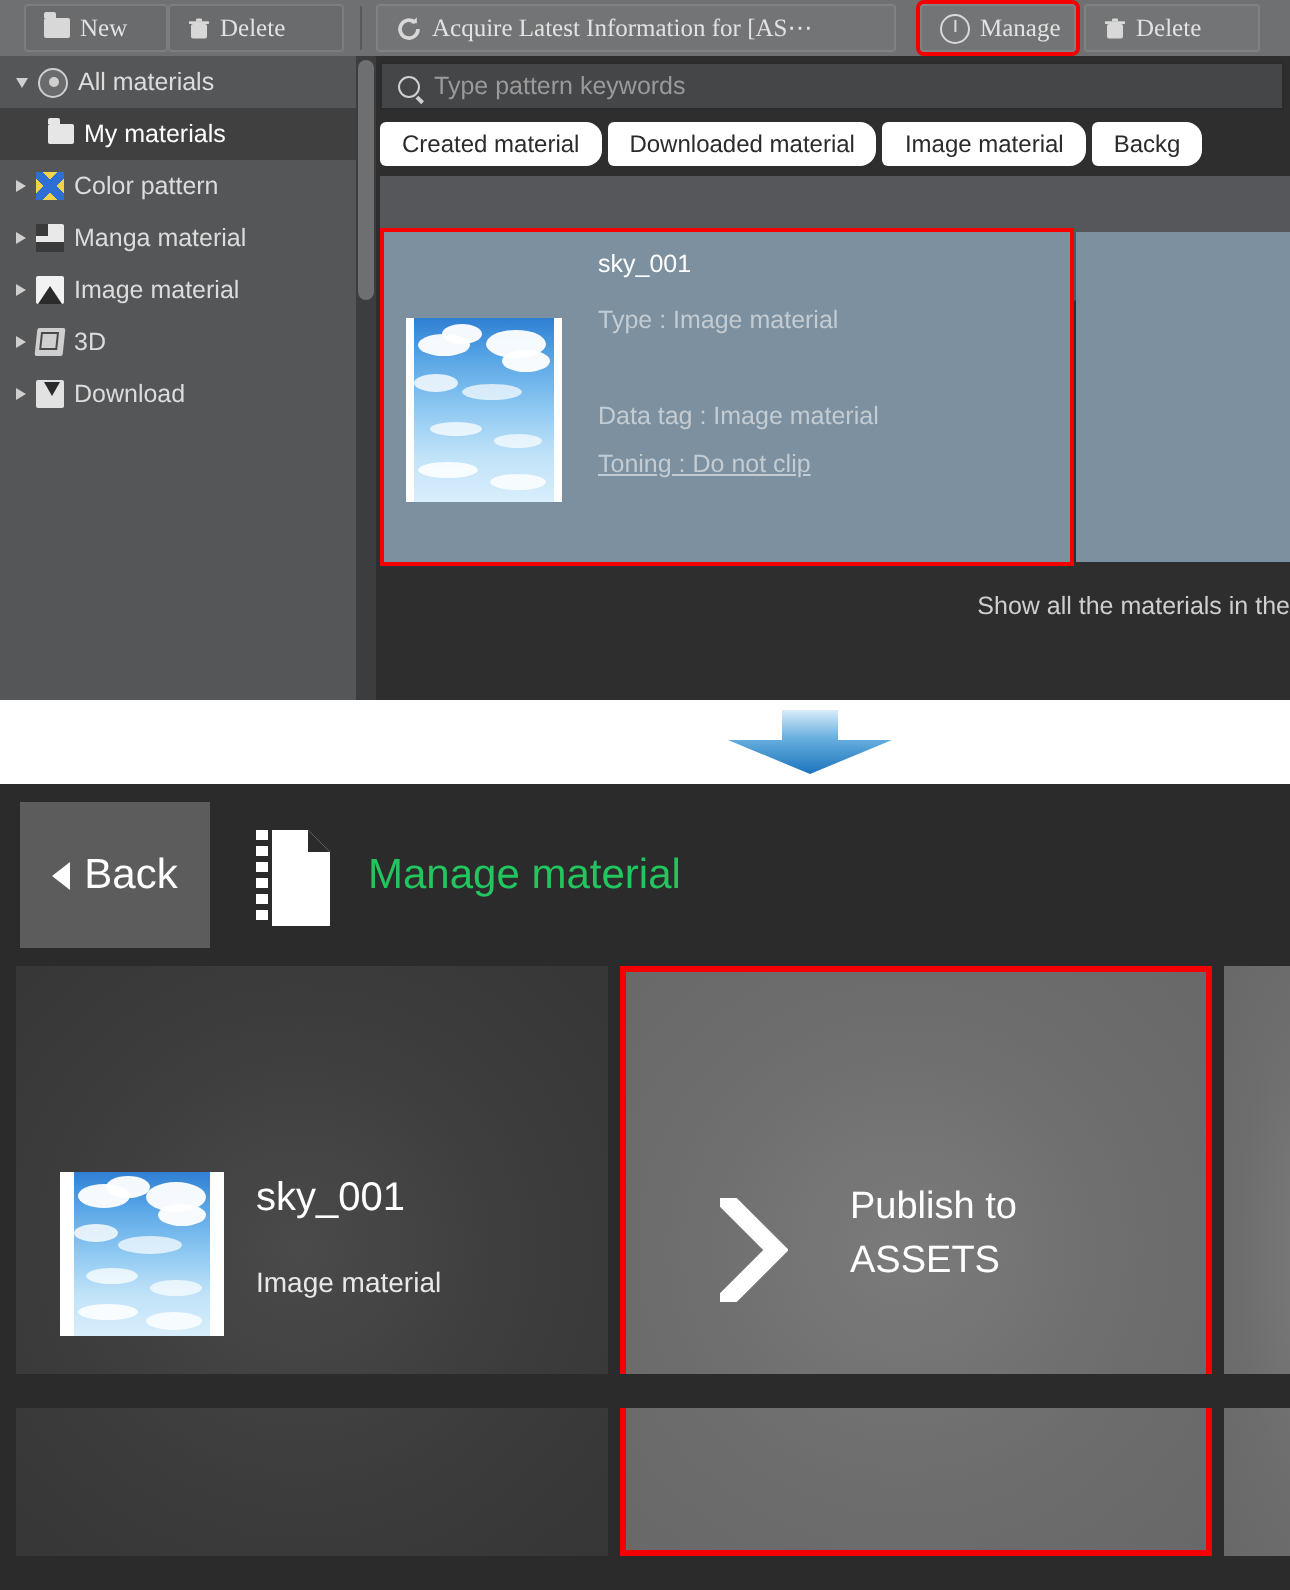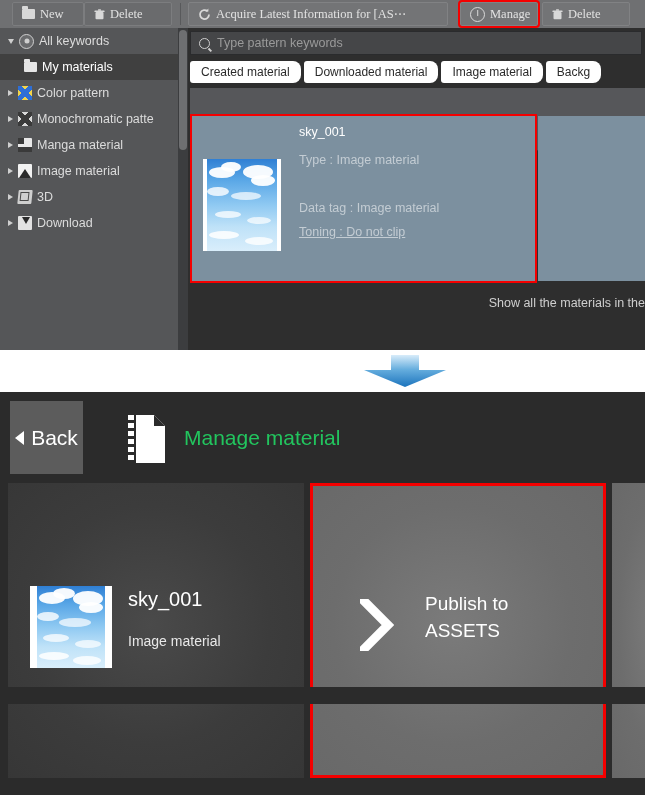--- a/index.html
+++ b/index.html
@@ -97,21 +97,21 @@
   .showall{position:absolute;left:0;top:258px;width:455px;height:36px;background:#2e2e2e;}
   .showall .txt{position:absolute;right:0;top:10px;color:#cfcfcf;font-size:12.5px;white-space:nowrap;}
 
   
   .band{position:absolute;left:0;top:350px;width:645px;height:42px;background:#ffffff;}
   .down-arrow{position:absolute;left:362px;top:355px;width:86px;height:33px;}
 
   
   .bot-panel{position:absolute;left:0;top:392px;width:645px;height:403px;background:#2b2b2b;}
   .bot-head{position:absolute;left:0;top:0;width:645px;height:91px;background:#2b2b2b;}
-  .back-btn{position:absolute;left:10px;top:9px;width:73px;height:73px;background:#5c5c5c;
+  .back-btn{position:absolute;left:10px;top:9px;width:95px;height:73px;background:#5c5c5c;
             display:flex;align-items:center;justify-content:center;gap:7px;color:#ffffff;font-size:21px;}
   .chev-l{width:0;height:0;border-right:9px solid #ffffff;border-top:7px solid transparent;border-bottom:7px solid transparent;flex:0 0 auto;}
   .doc-icon{position:absolute;left:126px;top:23px;width:40px;height:48px;}
   .bot-title{position:absolute;left:184px;top:34px;color:#22c55e;font-size:21px;}
 
   .cards{position:absolute;left:0;top:91px;width:645px;height:312px;background:#2b2b2b;}
   .card{position:absolute;top:0;height:295px;box-sizing:border-box;overflow:hidden;}
   .card-dark{background:radial-gradient(ellipse at 48% 48%,#4a4a4a 0%,#3c3c3c 55%,#363636 100%);}
   .card-mid{background:radial-gradient(ellipse at 48% 48%,#7b7b7b 0%,#6d6d6d 55%,#686868 100%);}
   .card-1{left:8px;width:296px;}
@@ -175,35 +175,30 @@
             </svg>
         </span>
         <span class="lbl">Delete</span>
       </div>
     </div>
 
     <div class="tree">
       <div class="tnode">
         <span class="arrow-d"></span>
         <span class="sw sw-disc"></span>
-        <span class="nm">All keywords</span>
+        <span class="nm">All materials</span>
       </div>
       <div class="tnode lv2 sel">
         <span class="sw sw-folder"></span>
         <span class="nm">My materials</span>
       </div>
       <div class="tnode">
         <span class="arrow-r"></span>
         <span class="sw sw-color"></span>
         <span class="nm">Color pattern</span>
-      </div>
-      <div class="tnode">
-        <span class="arrow-r"></span>
-        <span class="sw sw-mono"></span>
-        <span class="nm">Monochromatic patte</span>
       </div>
       <div class="tnode">
         <span class="arrow-r"></span>
         <span class="sw sw-manga"></span>
         <span class="nm">Manga material</span>
       </div>
       <div class="tnode">
         <span class="arrow-r"></span>
         <span class="sw sw-img"></span>
         <span class="nm">Image material</span>

